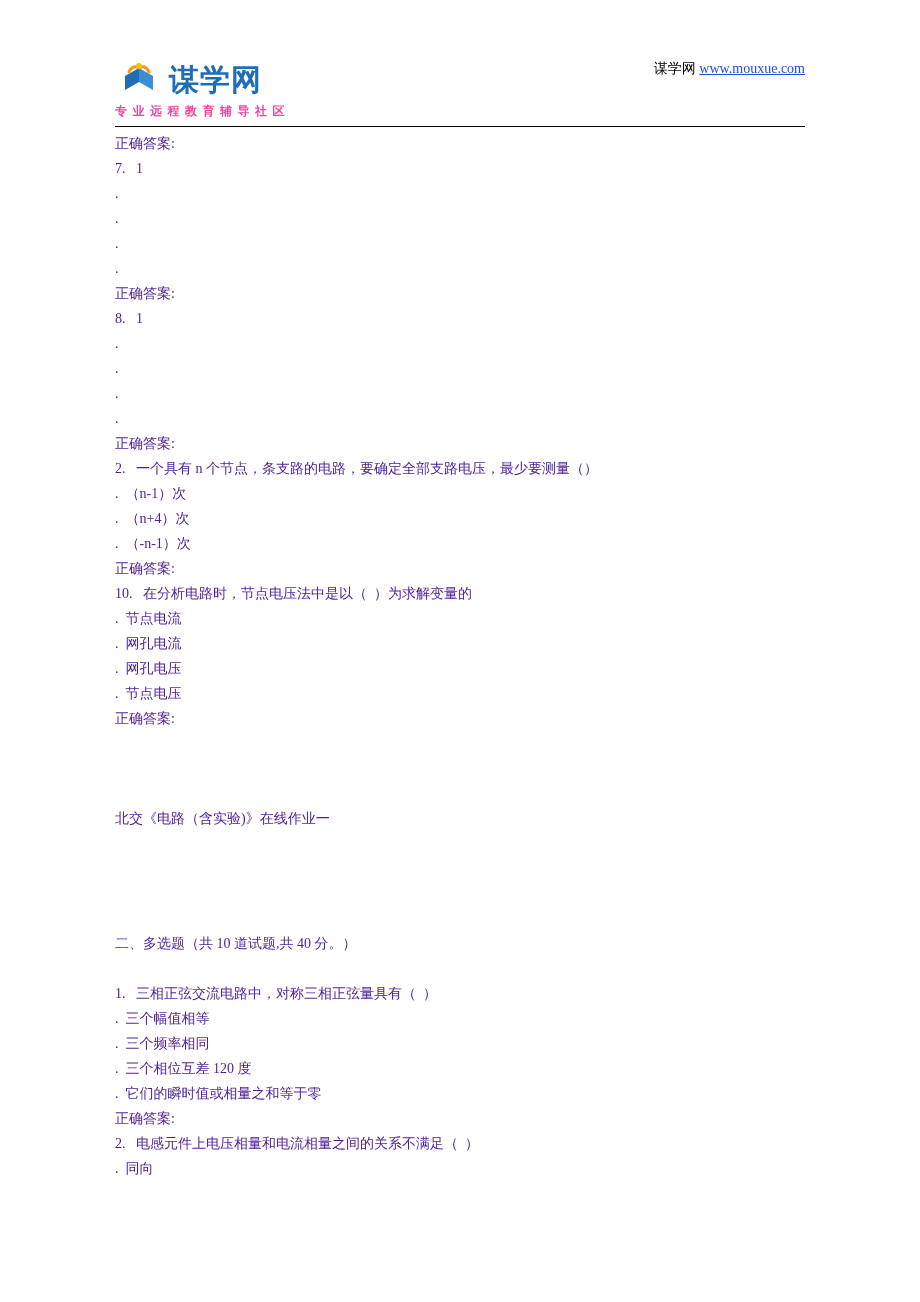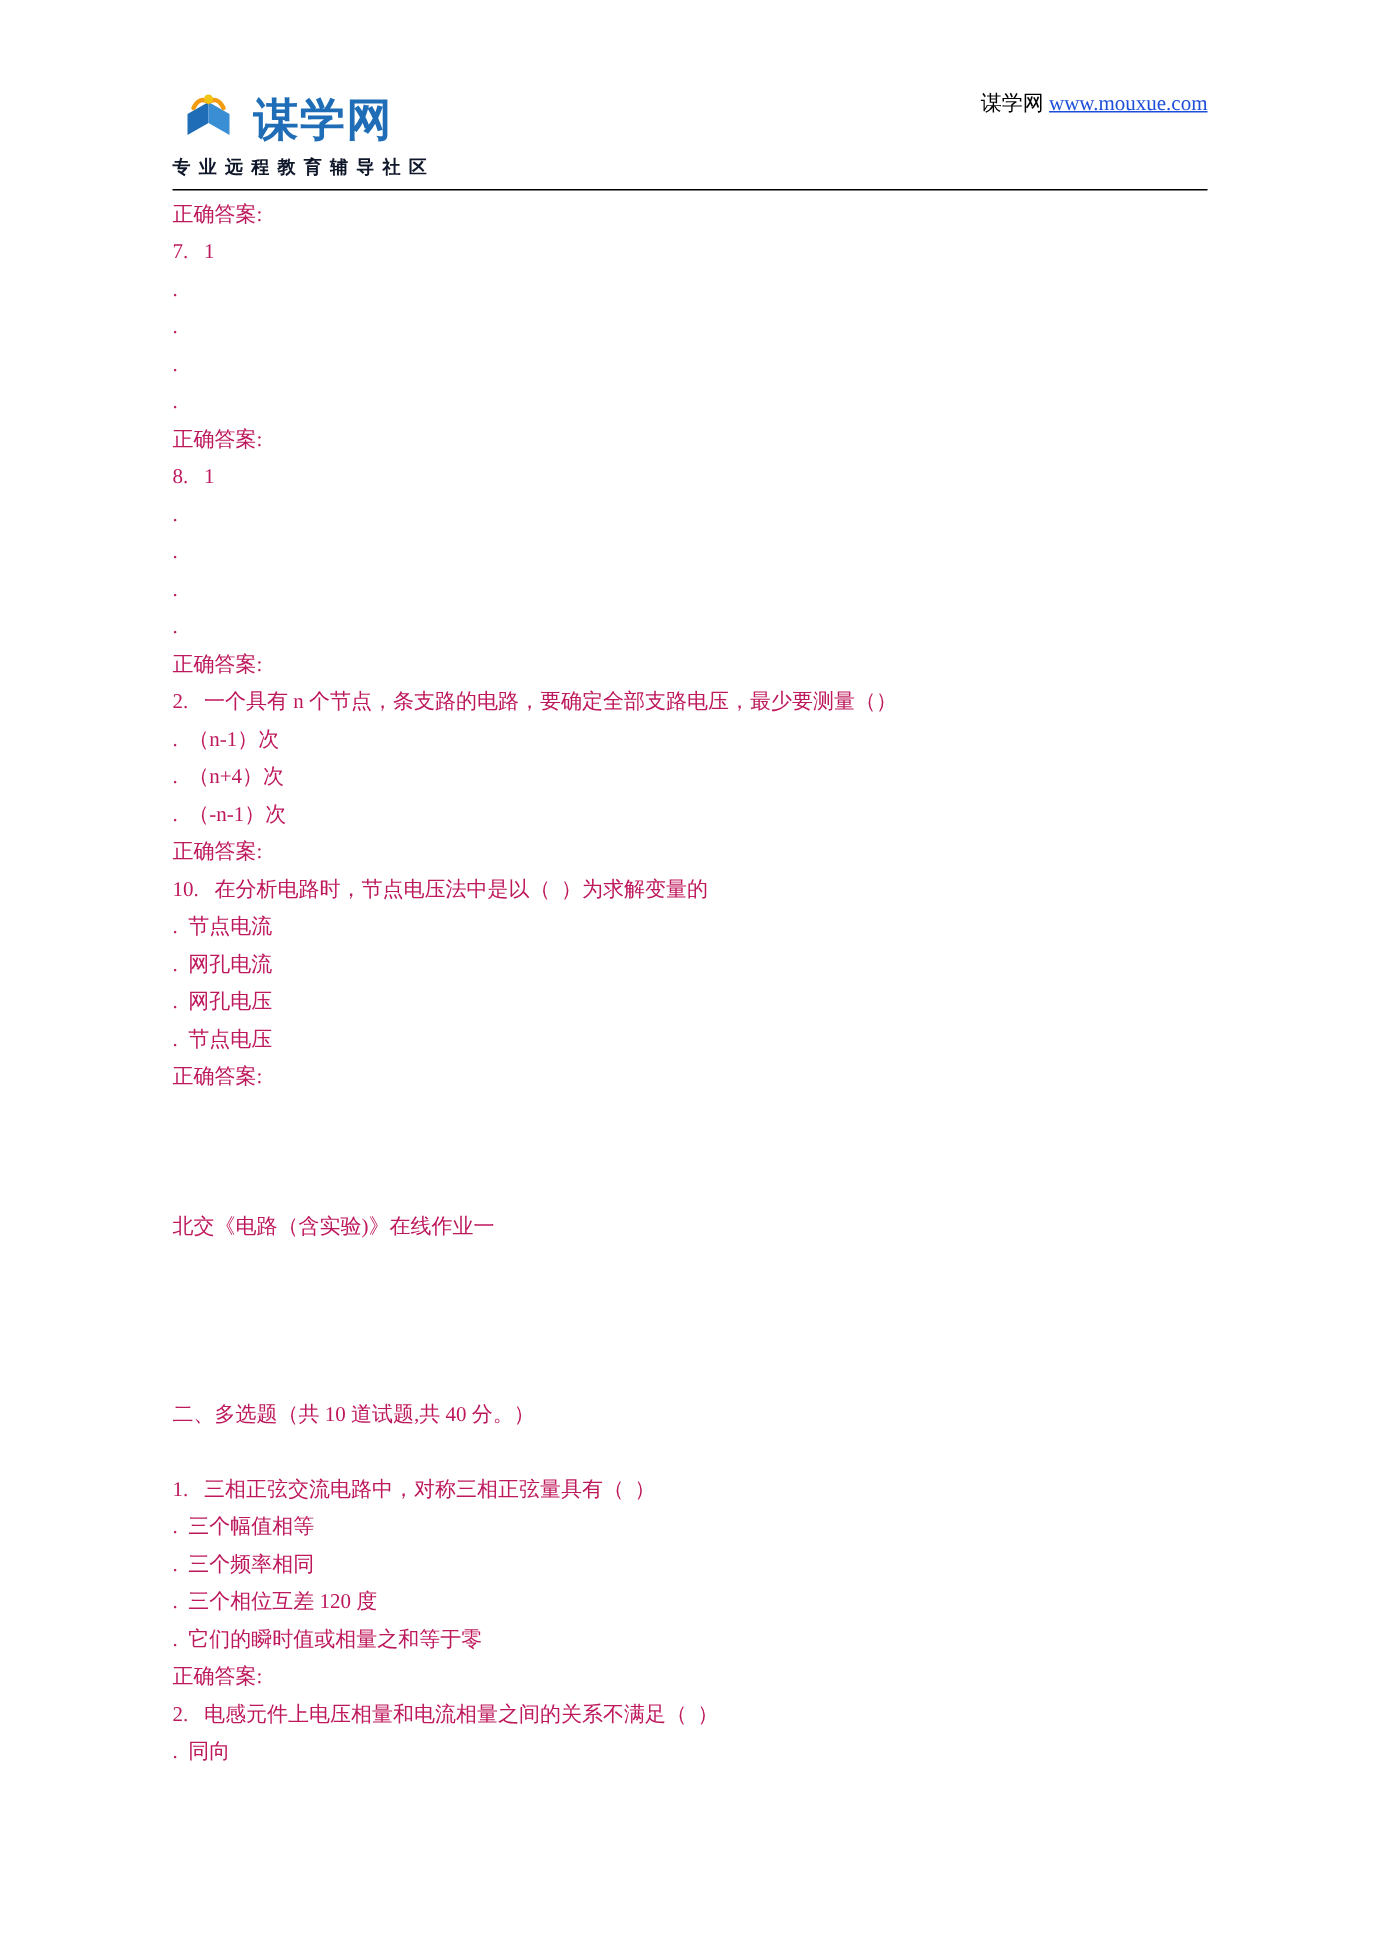--- a/index.html
+++ b/index.html
@@ -40,21 +40,21 @@
   .logo-name {
     font-family: "Microsoft YaHei", sans-serif;
     font-size: 30px;
     font-weight: 700;
     color: #1E6DB6;
     letter-spacing: 1px;
   }
   .logo-sub {
     font-family: "SimSun", serif;
     font-size: 12px;
-    color: #0f172a;
+    color: #ec4899;
     letter-spacing: 5.5px;
     margin-top: 2px;
     font-weight: 600;
   }
   .site-label {
     font-size: 14px;
     color: #000;
     padding-bottom: 4px;
   }
   .site-label a {
@@ -62,21 +62,21 @@
     text-decoration: underline;
   }
   .hr {
     border: none;
     border-top: 1px solid #000;
     margin: 6px 0 4px 0;
   }
   .content {
     font-size: 14px;
     line-height: 25px;
-    color: #be185d;
+    color: #4c1d95;
   }
   .content p {
     margin: 0;
     white-space: pre-wrap;
   }
   .blankline {
     height: 25px;
   }
 </style>
 </head>

